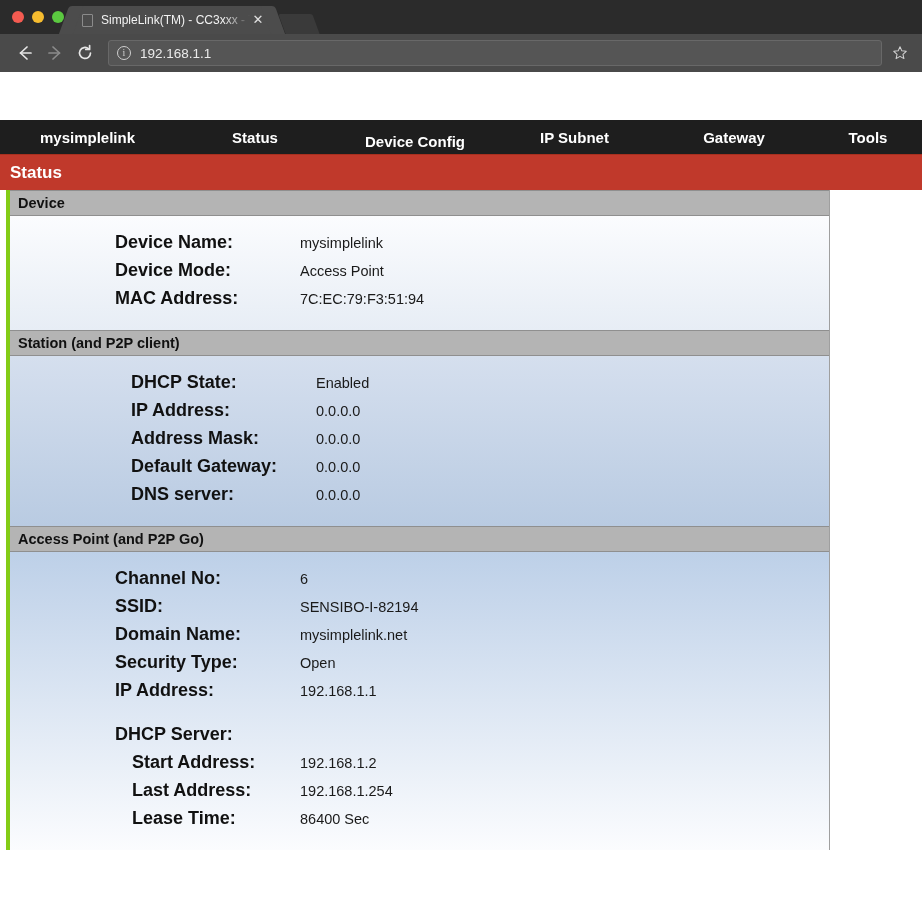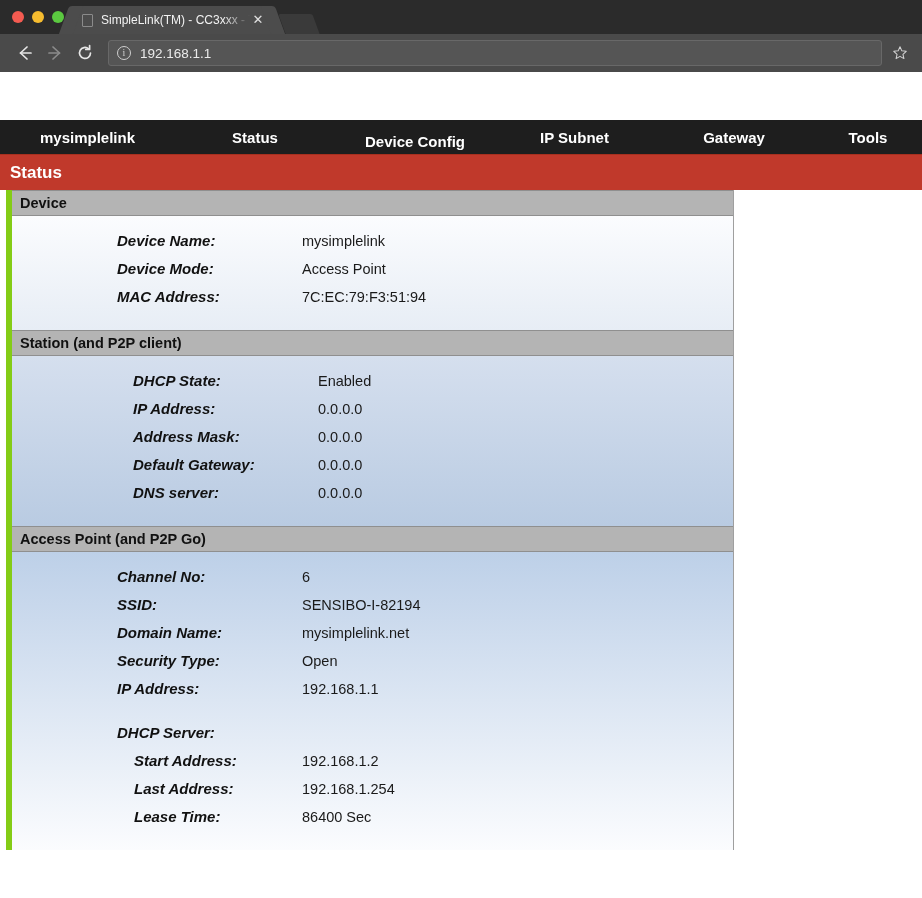--- a/index.html
+++ b/index.html
@@ -185,24 +185,24 @@
     color: #ffffff;
     font-size: 17px;
     font-weight: bold;
   }
 
   .content {
     padding: 0;
   }
 
   .section {
-    border-left: 6px solid #84cc16;
+    border-left: 4px solid #84cc16;
     border-right: 1px solid #9f9f9f;
     margin: 0 0 0 6px;
-    width: 728px;
+    width: 824px;
   }
 
   .section-header {
     background: #b4b4b4;
     border-top: 1px solid #8f8f8f;
     border-bottom: 1px solid #8f8f8f;
     height: 26px;
     display: flex;
     align-items: center;
     padding-left: 8px;
@@ -221,25 +221,24 @@
   .section-body.ap { background: linear-gradient(to bottom, #bdd0e8 0%, #fbfcfe 100%); }
 
   .row {
     display: flex;
     align-items: baseline;
     height: 28px;
   }
   .row-label {
     width: 290px;
     padding-left: 105px;
-    font-size: 15px;
+    font-size: 18px;
     font-weight: bold;
     color: #111111;
     white-space: nowrap;
-    font-style: italic;
   }
   .row-label.indent { padding-left: 122px; }
   .row-value {
     font-size: 14.5px;
     color: #1a1a1a;
     white-space: nowrap;
   }
   .spacer-row { height: 16px; }
 </style>
 </head>

